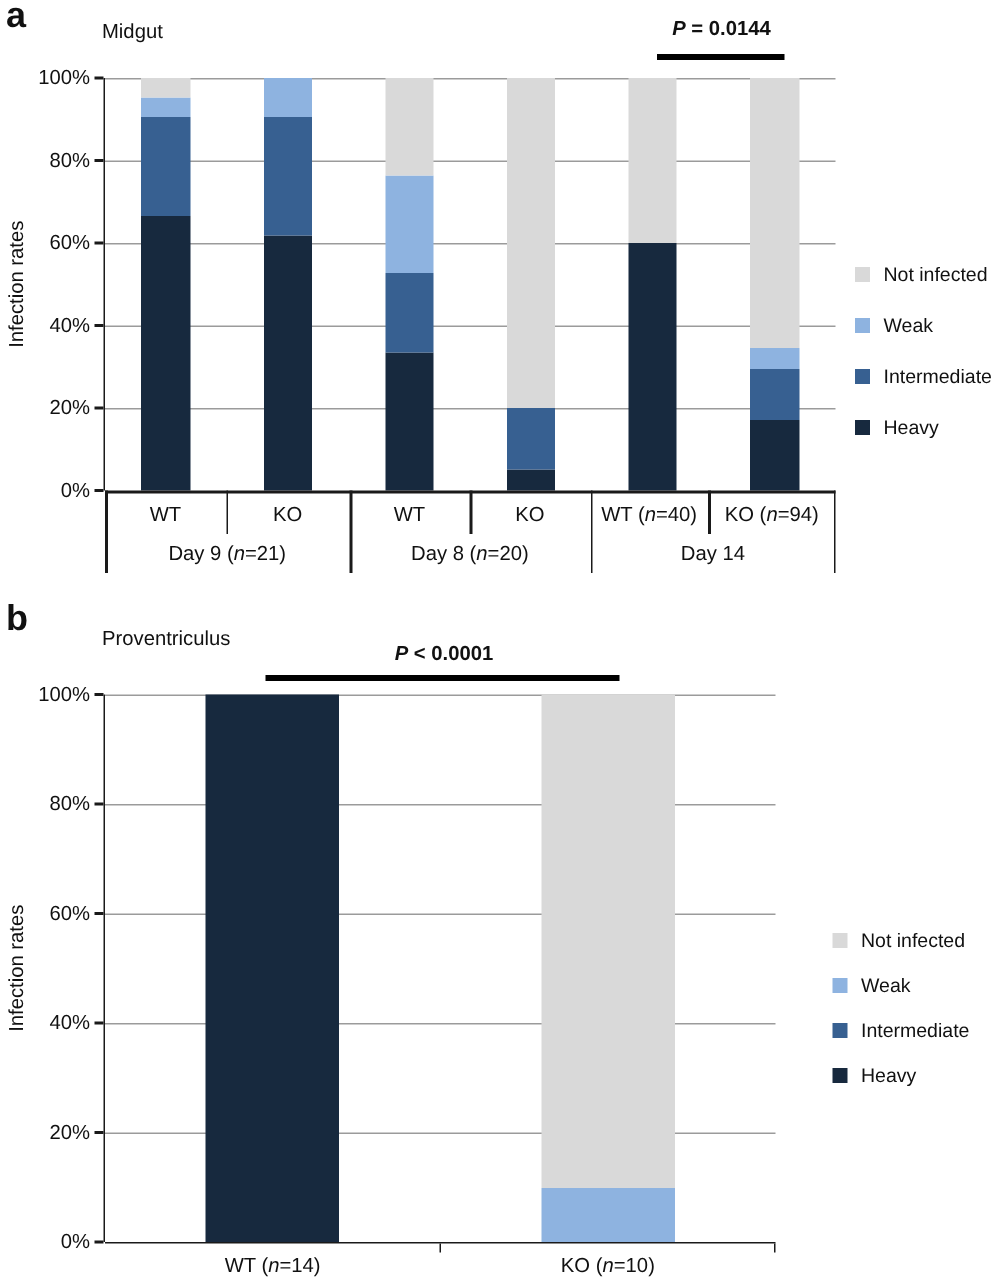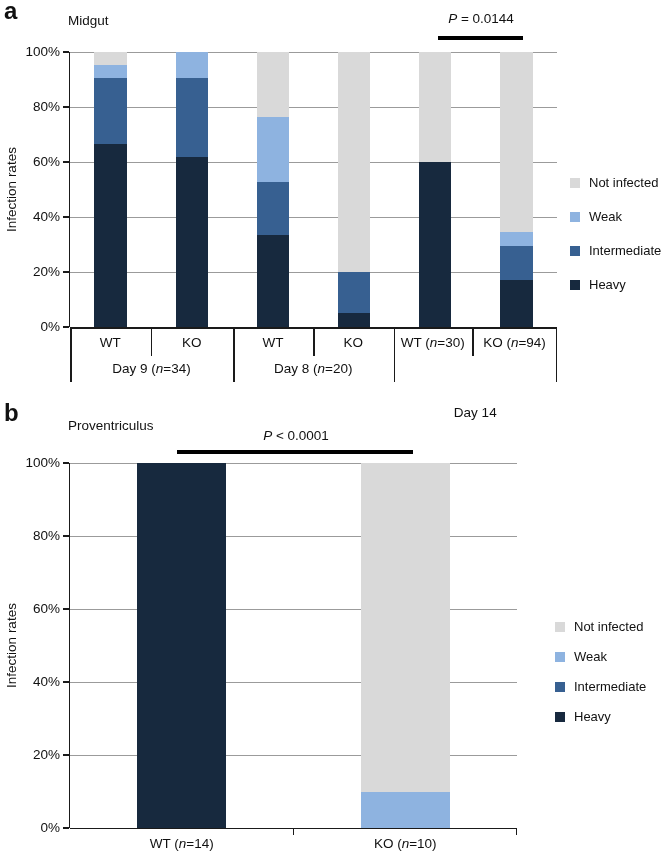--- a/index.html
+++ b/index.html
@@ -1,20 +1,20 @@
 <!DOCTYPE html>
 <html><head>
 <meta charset="utf-8">
 <style>
   html,body{margin:0;padding:0;background:#fff;}
   .canvas{position:relative;width:664px;height:856px;background:#fff;overflow:hidden;
           font-family:"Liberation Sans", sans-serif;color:#111;}
   .panel-label{position:absolute;font-size:24px;font-weight:bold;line-height:24px;}
   .panel-title{position:absolute;font-size:13.5px;line-height:15px;}
-  .pval{position:absolute;font-size:13.5px;white-space:nowrap;transform:translateX(-50%);}
+  .pval{position:absolute;font-size:13.5px;white-space:nowrap;transform:translateX(-50%);font-weight:bold;}
   .pval .it, .it{font-style:italic;}
   .pline{position:absolute;height:4px;background:#000;}
   .plot{position:absolute;}
   .gridline{position:absolute;left:0;right:0;height:1px;background:#9b9b9b;}
   .yaxis{position:absolute;left:-1.5px;top:0;bottom:0;width:1.5px;background:#1a1a1a;}
   .ytick{position:absolute;left:-7px;width:6px;height:1.5px;background:#1a1a1a;}
   .yticklabel{position:absolute;left:-58px;width:48px;text-align:right;font-size:13.5px;line-height:16px;}
   .seg{position:absolute;}
   .xaxis{position:absolute;left:0;width:100%;bottom:-1px;height:1.5px;background:#1a1a1a;}
   .xtick{position:absolute;width:1.5px;height:6px;background:#1a1a1a;}
@@ -92,25 +92,25 @@
         <div class="tborder" style="left: 163px; top: 0px; width: 1.5px; height: 55px;"></div>
         <div class="tborder" style="left: 323.5px; top: 0px; width: 1.5px; height: 55px;"></div>
         <div class="tborder" style="left: 485.5px; top: 0px; width: 1.5px; height: 55px;"></div>
         <div class="tborder" style="left: 80.5px; top: 0px; width: 1.5px; height: 29px;"></div>
         <div class="tborder" style="left: 243px; top: 0px; width: 1.5px; height: 29px;"></div>
         <div class="tborder" style="left: 402px; top: 0px; width: 1.5px; height: 29px;"></div>
         <div class="tcell" style="left: 40.25px; top: 8px;"><span>WT</span></div>
         <div class="tcell" style="left: 121.75px; top: 8px;"><span>KO</span></div>
         <div class="tcell" style="left: 203px; top: 8px;"><span>WT</span></div>
         <div class="tcell" style="left: 283.25px; top: 8px;"><span>KO</span></div>
-        <div class="tcell" style="left: 362.75px; top: 8px;"><span>WT (</span><span class="it">n</span><span>=30)</span></div>
+        <div class="tcell" style="left: 362.75px; top: 8px;"><span>WT (</span><span class="it">n</span><span>=40)</span></div>
         <div class="tcell" style="left: 444.5px; top: 8px;"><span>KO (</span><span class="it">n</span><span>=94)</span></div>
-        <div class="tcell" style="left: 81.5px; top: 34px;"><span>Day 9 (</span><span class="it">n</span><span>=34)</span></div>
+        <div class="tcell" style="left: 81.5px; top: 34px;"><span>Day 9 (</span><span class="it">n</span><span>=21)</span></div>
         <div class="tcell" style="left: 243.25px; top: 34px;"><span>Day 8 (</span><span class="it">n</span><span>=20)</span></div>
-        <div class="tcell" style="left: 405.25px; top: 34px; margin-top: 44px;"><span>Day 14</span></div>
+        <div class="tcell" style="left: 405.25px; top: 34px;"><span>Day 14</span></div>
       </div>
 
     <div class="legend" id="legend-a" style="left:570px;top:176px;gap:21px;">
         <div class="legend-item">
           <span class="legend-swatch" style="background: rgb(217, 217, 217);"></span>
           <span class="legend-label">Not infected</span>
         </div>
         <div class="legend-item">
           <span class="legend-swatch" style="background: rgb(142, 179, 224);"></span>
           <span class="legend-label">Weak</span>

